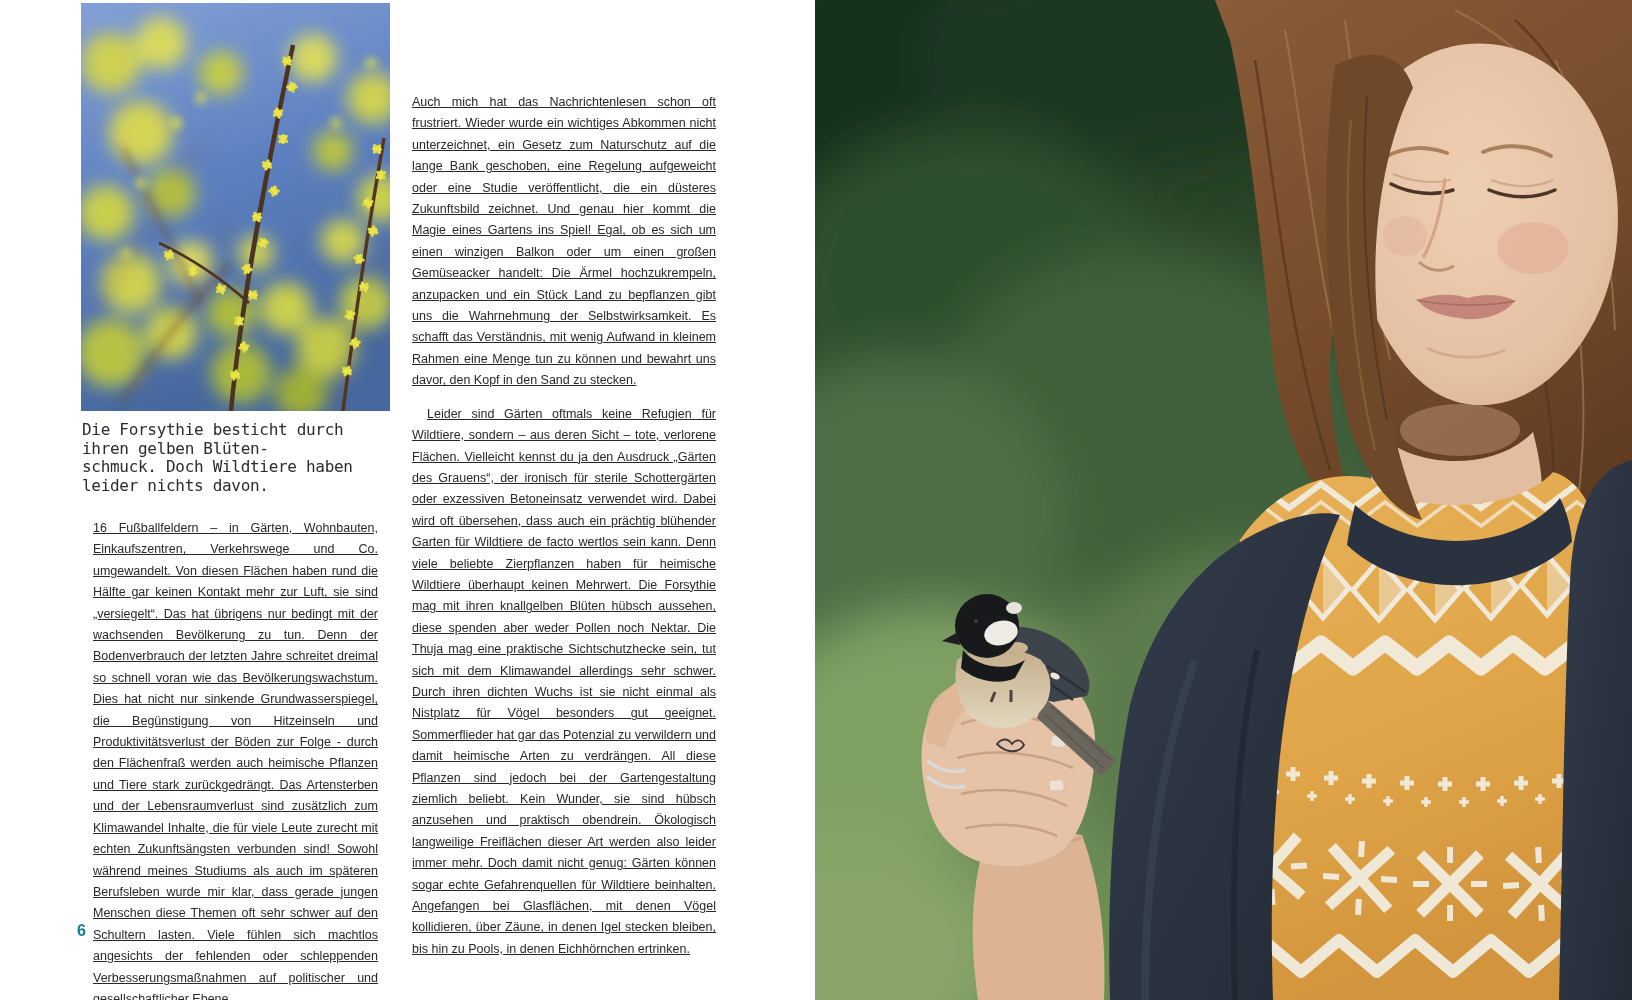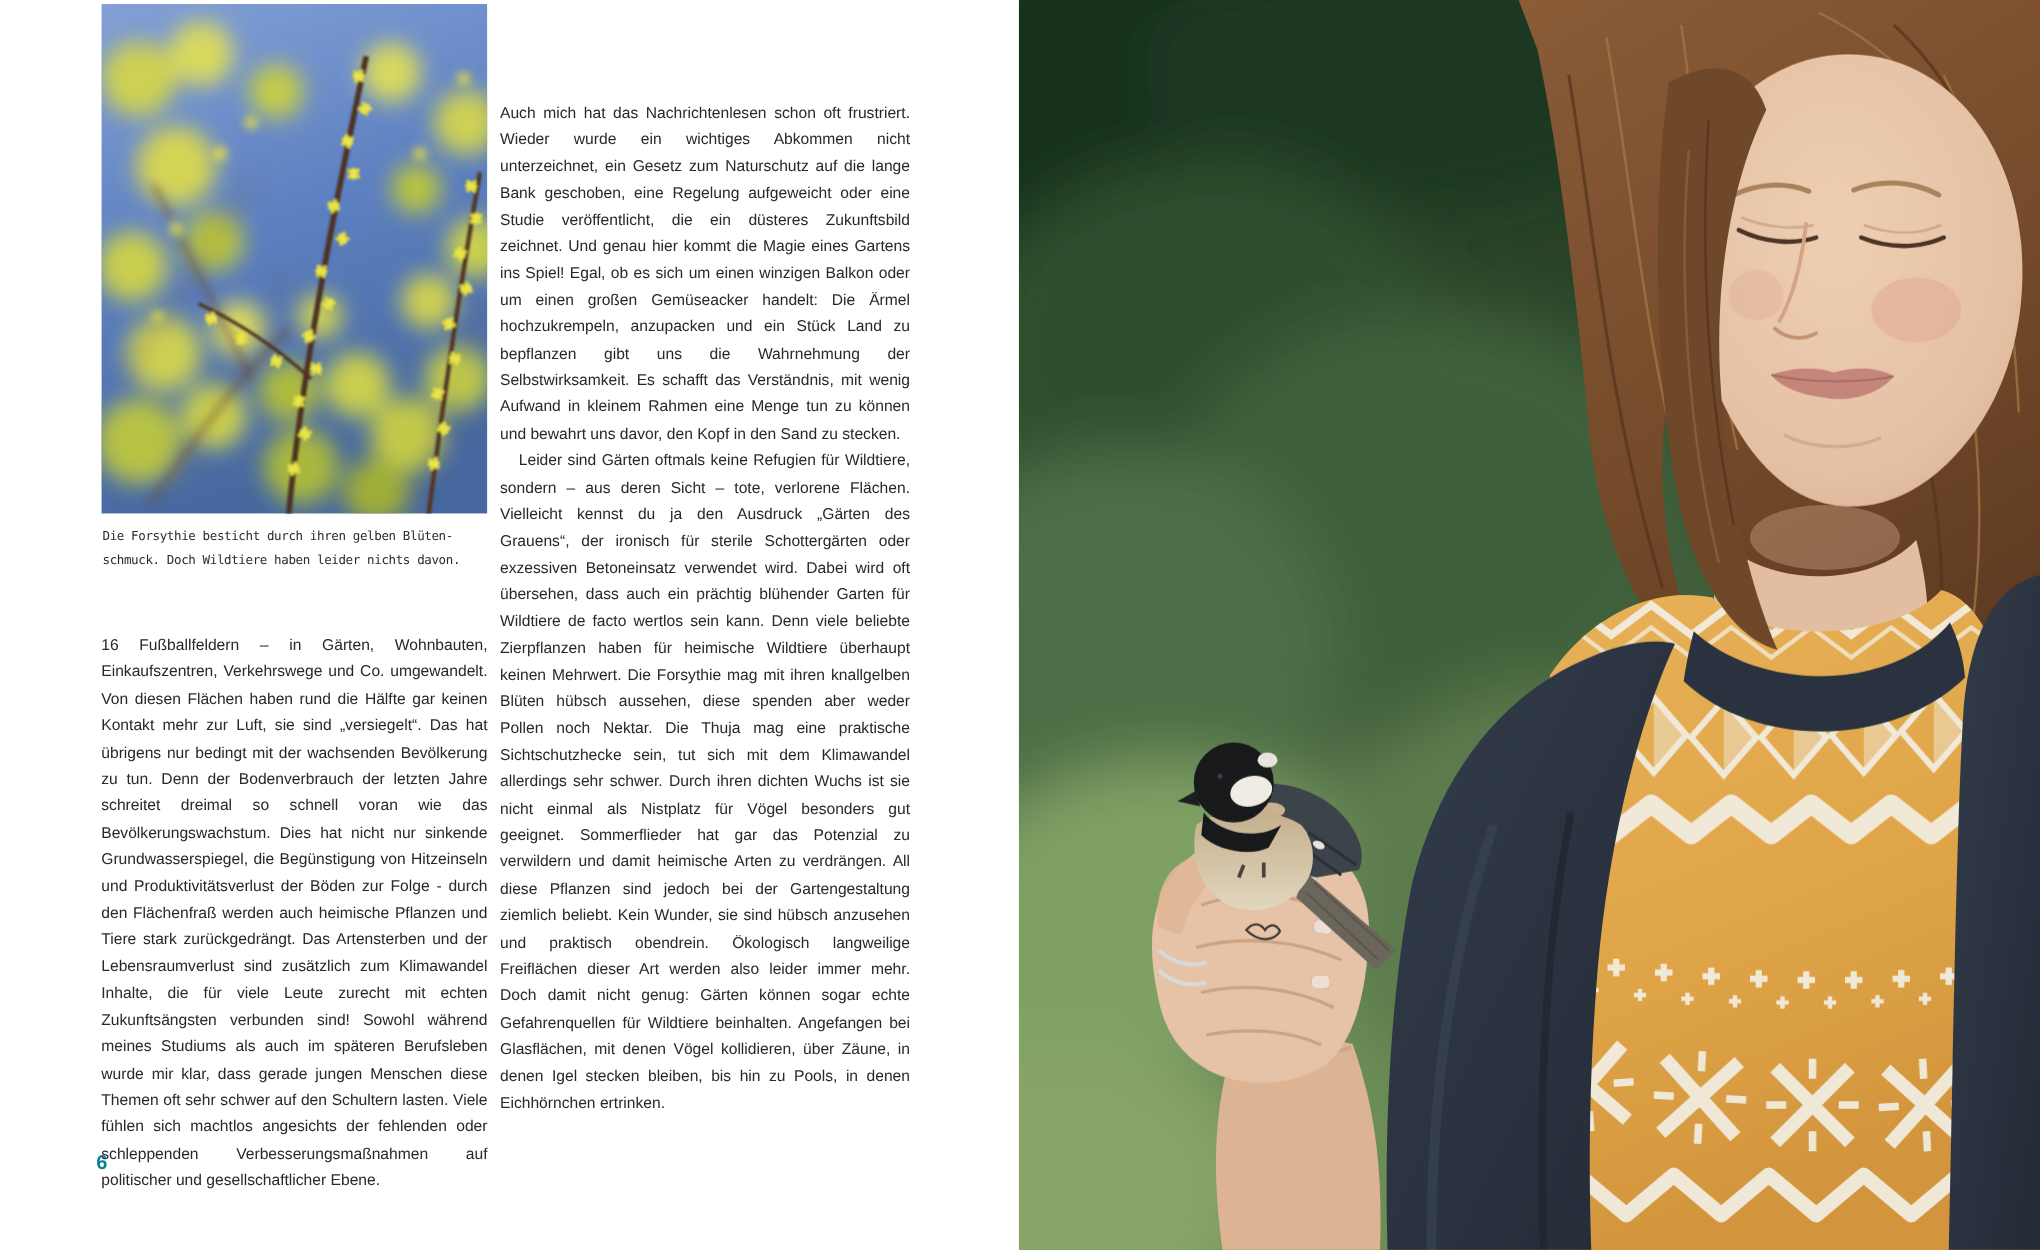--- a/index.html
+++ b/index.html
@@ -10,29 +10,29 @@
   .spread { position:absolute; inset:0; }
 
   
   .photo-left {
     position:absolute; left:81px; top:3px; width:309px; height:408px; overflow:hidden;
   }
   .photo-left svg { display:block; width:100%; height:100%; }
 
   .caption {
     position:absolute; left:82px; top:421px; width:312px;
-    font-family:"DejaVu Sans Mono", monospace; font-size:10px; letter-spacing:-0.3px;
+    font-family:"DejaVu Sans Mono", monospace; font-size:16px; letter-spacing:-0.3px;
     line-height:18.5px; color:#2e2a28;
   }
 
   .col {
     position:absolute; text-align:justify; color:#2b2627;
     font-size:12.5px; line-height:21.4px;
   }
-  .col p { margin:0; }
+  .col p { margin:12px;text-decoration:underline; }
   .col p.indent { text-indent:15px; }
   .col1 { left:81px; top:506px; width:309px; }
   .col2 { left:400px; top:80px; width:328px; }
 
   .pagenum {
     position:absolute; left:77px; top:922px;
     color:#0e8096; font-weight:bold; font-size:16px;
   }
 
   

